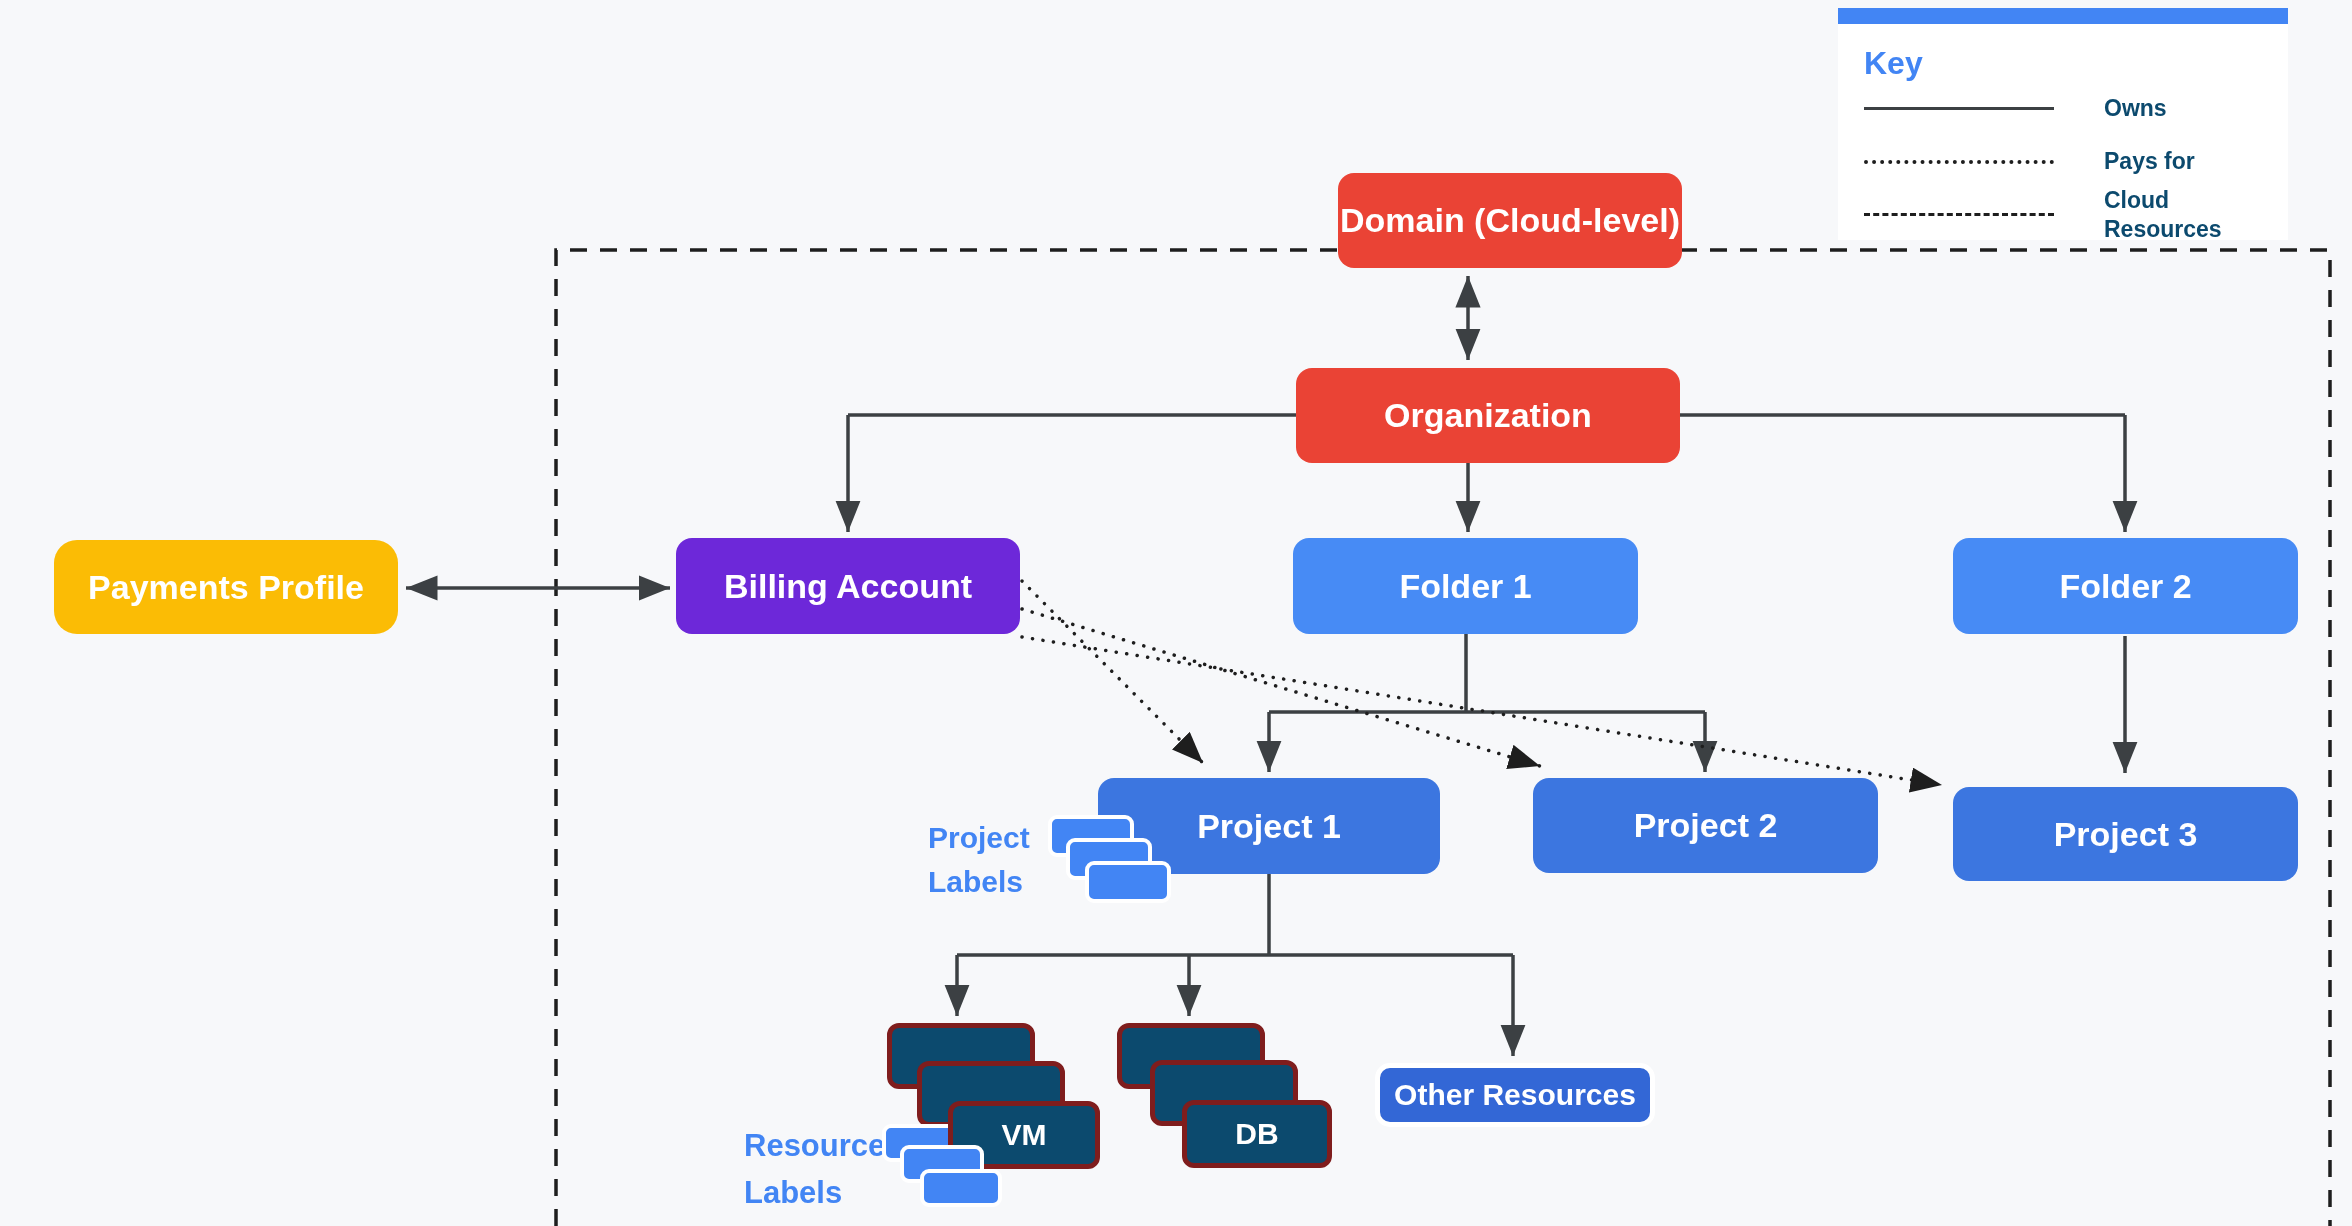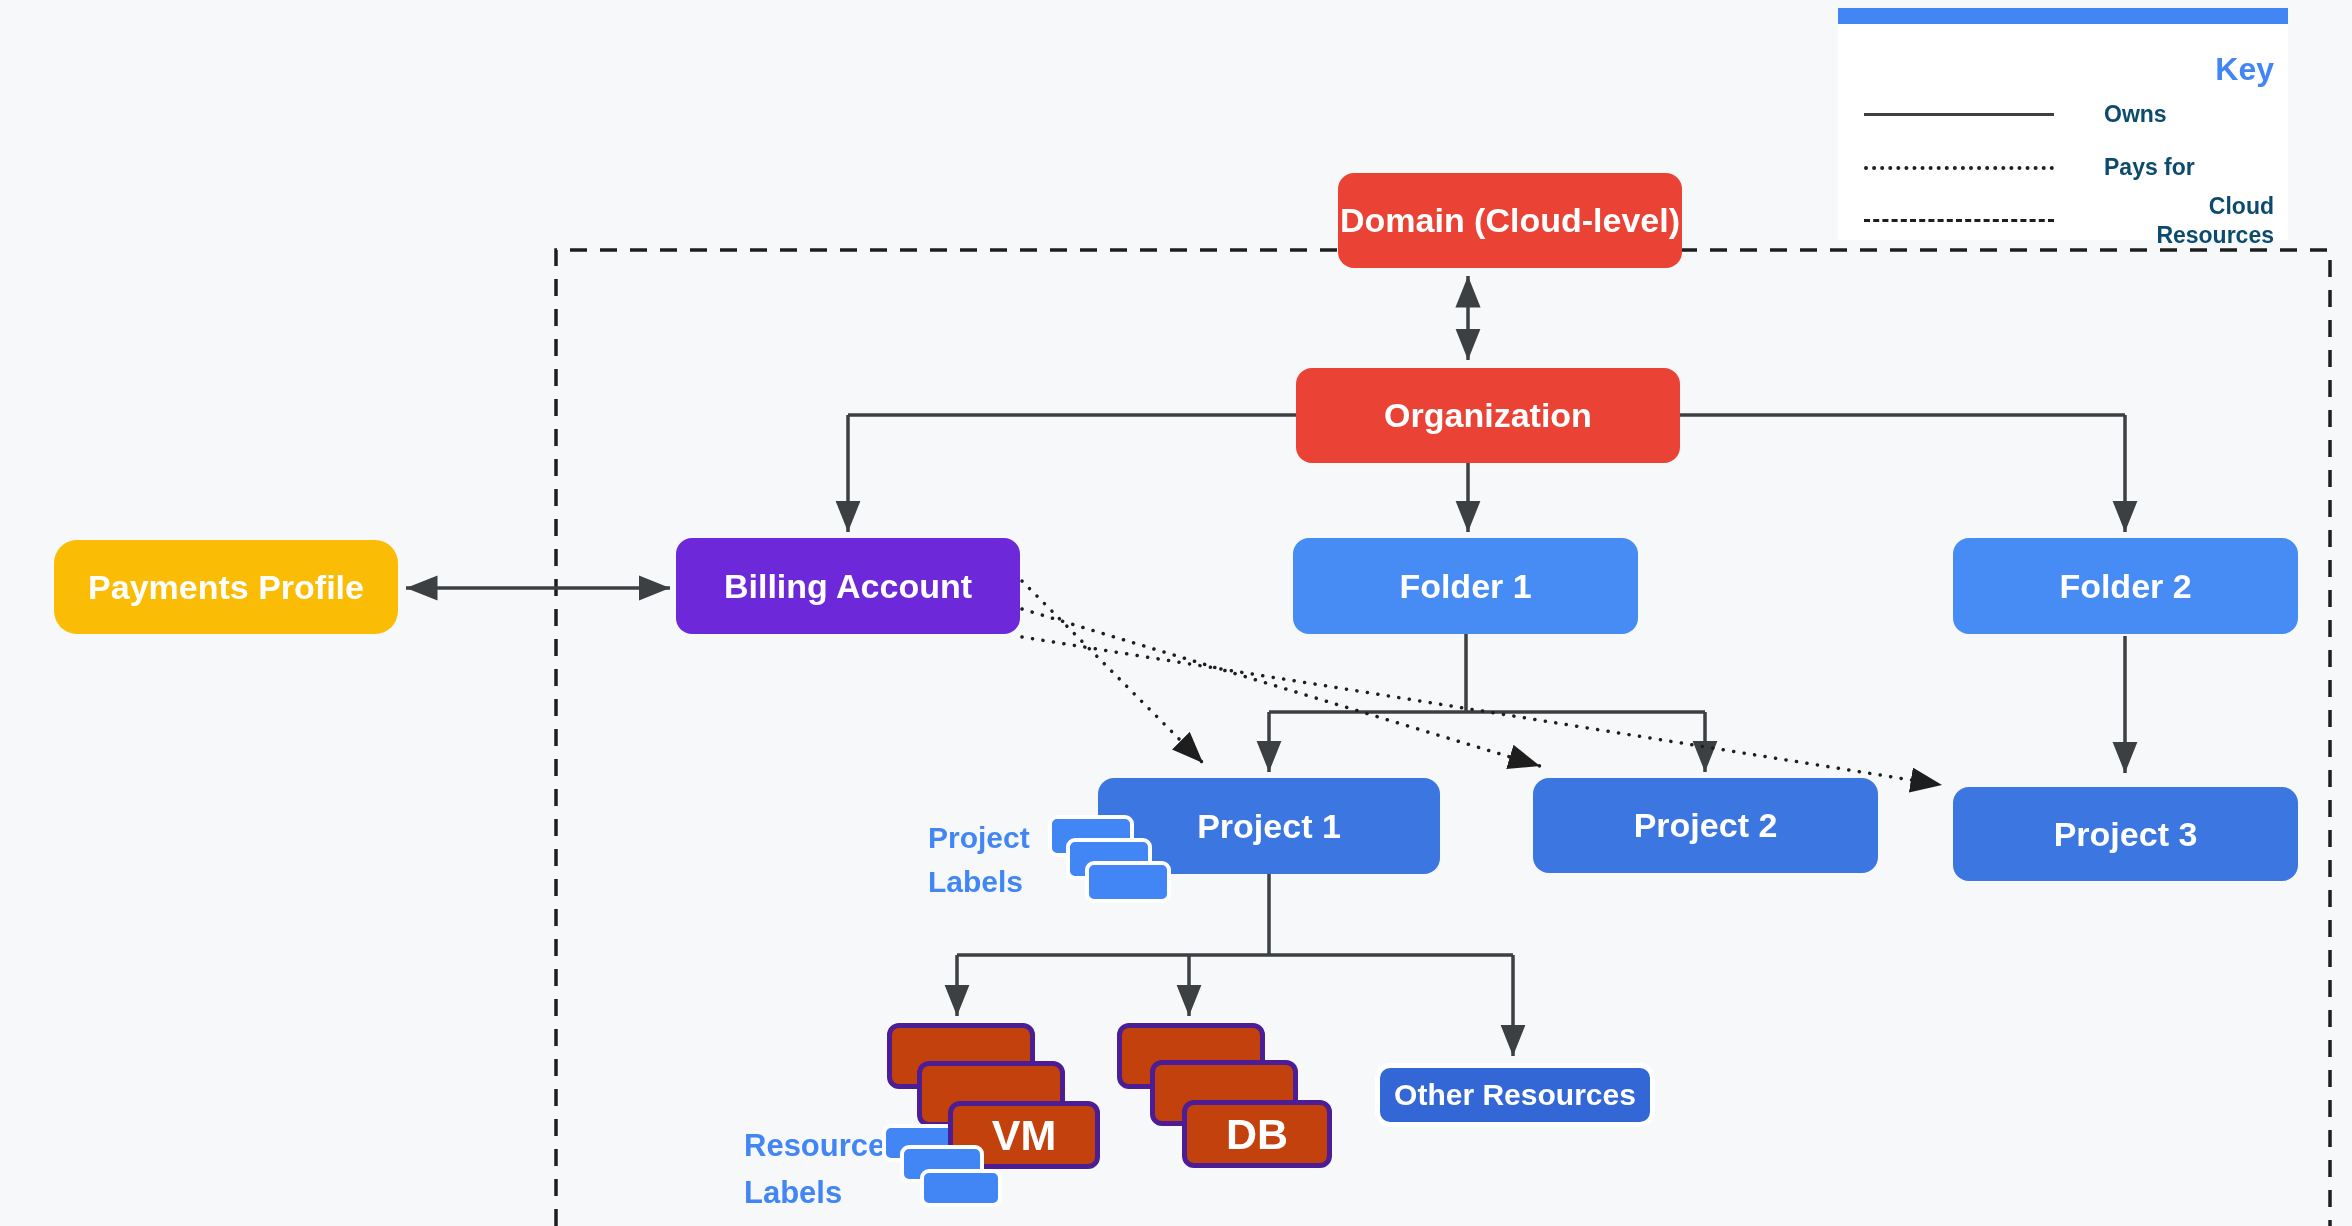--- a/index.html
+++ b/index.html
@@ -11,45 +11,45 @@
   .page-title{
     position:absolute;left:40px;top:28px;margin:0;
     font-size:58px;font-weight:400;color:#757575;letter-spacing:0px;
   }
   
   .key-box{
     position:absolute;left:1838px;top:8px;width:450px;height:232px;
     background:#ffffff;box-sizing:border-box;
   }
   .key-accent{position:absolute;left:0;top:0;width:100%;height:16px;background:#4285F4;}
-  .key-inner{position:absolute;left:26px;top:42px;right:14px;text-align:right;}
+  .key-inner{position:absolute;left:26px;top:36px;right:14px;}
   .key-title{font-size:32px;font-weight:700;color:#4285F4;margin:0 0 0 0;line-height:38px;}
   .key-row{display:flex;align-items:center;height:53px;}
   .key-sample{width:190px;flex:0 0 190px;margin-right:50px;height:0;}
   .key-sample.solid {border-top:3.5px solid #3C4043;}
   .key-sample.dotted{border-top:4px dotted #1E1E1E;}
   .key-sample.dashed{border-top:3.5px dashed #1E1E1E;}
   .key-label{font-size:23px;font-weight:700;color:#0c4a6e;line-height:29px;}
   
   .node{
     position:absolute;box-sizing:border-box;border-radius:16px;
     display:flex;align-items:center;justify-content:center;
     color:#ffffff;font-weight:700;font-size:34px;white-space:nowrap;
   }
   .red{background:#EA4335;}
   .green{background:#6d28d9;}
   .yellow{background:#FBBC05;border-radius:23px;}
   .folder-blue{background:#478BF5;}
   .project-blue{background:#3C76E0;}
   
   .card{
-    position:absolute;box-sizing:border-box;background:#c2410c;
-    border:5px solid #4c1d95;border-radius:12px;
+    position:absolute;box-sizing:border-box;background:#0c4a6e;
+    border:5px solid #7f1d1d;border-radius:12px;
     display:flex;align-items:center;justify-content:center;
-    color:#fff;font-weight:700;font-size:43px;
+    color:#fff;font-weight:700;font-size:30px;
   }
   .label-card{
     position:absolute;box-sizing:border-box;background:#4285F4;
     border:4px solid #ffffff;border-radius:9px;
   }
   .big-resource{
     position:absolute;box-sizing:border-box;background:#3367D6;
     border:5px solid #ffffff;border-radius:15px;
     display:flex;align-items:center;justify-content:center;
     color:#fff;font-weight:700;font-size:30px;white-space:nowrap;

